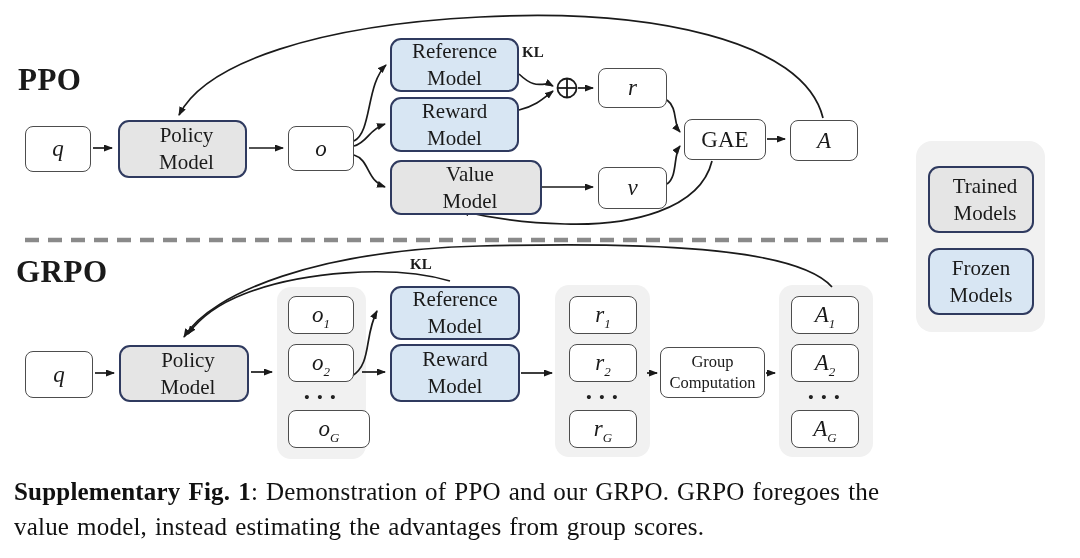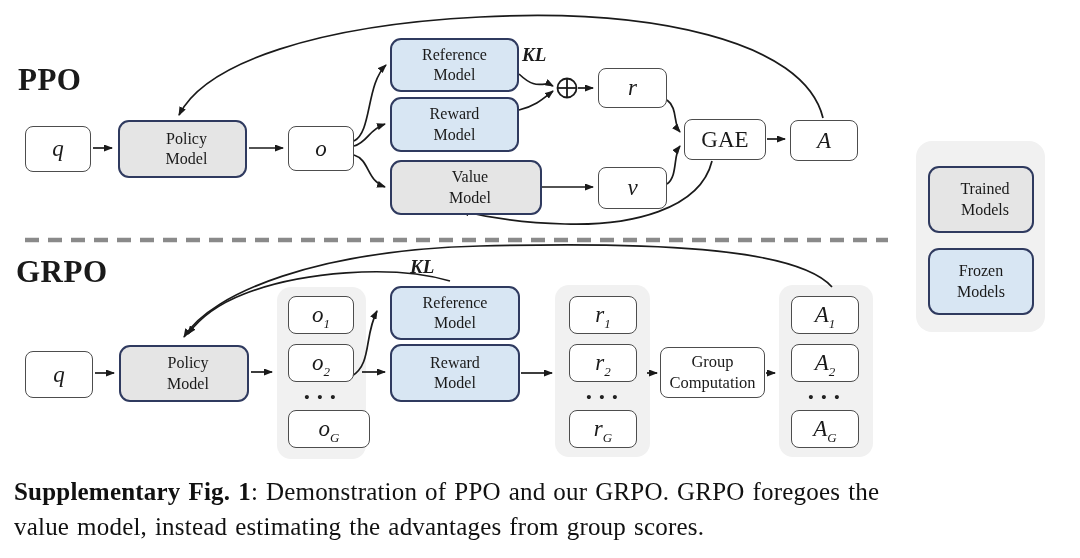--- a/index.html
+++ b/index.html
@@ -2,28 +2,28 @@
 <html><head>
 <meta charset="utf-8">
 <style>
   html,body{margin:0;padding:0;background:#ffffff;}
   #stage{position:relative;width:1080px;height:558px;background:#ffffff;overflow:hidden;
          font-family:"Liberation Serif",serif;color:#1a1a1a;}
   .box{position:absolute;box-sizing:border-box;display:flex;flex-direction:column;
        align-items:center;justify-content:center;text-align:center;background:#ffffff;
        font-family:"Liberation Serif",serif;color:#1a1a1a;z-index:3;}
   .plain{border:1.6px solid #4d4d4d;border-radius:8px;}
-  .model{border:2.6px solid #2f3a5f;border-radius:11px;font-size:16px;line-height:1.28;}
+  .model{border:2.6px solid #2f3a5f;border-radius:11px;font-size:21px;line-height:1.28;}
   .trained{background:#e5e5e5;padding-left:8px;}
   .frozen{background:#d8e6f3;}
   .math{font-style:italic;font-size:23px;}
   .math sub{font-size:13px;font-style:italic;line-height:0;}
   .group-bg{position:absolute;background:#f1f1f1;border-radius:14px;z-index:1;}
   .section-label{position:absolute;font-weight:bold;font-size:31px;letter-spacing:.5px;z-index:3;}
-  .kl{position:absolute;font-style:italic;font-weight:600;font-size:19px;z-index:4;}
+  .kl{position:absolute;font-weight:600;font-size:15px;z-index:4;}
   .dots{position:absolute;font-size:15px;font-weight:bold;letter-spacing:2px;z-index:3;
         text-align:center;color:#222;}
   .gae-box{font-size:23px;}
   .gc-box{font-size:16.5px;line-height:1.22;}
   #arrows{position:absolute;left:0;top:0;z-index:2;pointer-events:none;}
   .caption{position:absolute;left:14px;top:474px;width:1056px;font-size:25px;
            line-height:35px;color:#111;letter-spacing:.2px;word-spacing:1.5px;z-index:3;}
   .caption b{font-weight:bold;}
 </style>
 </head>

